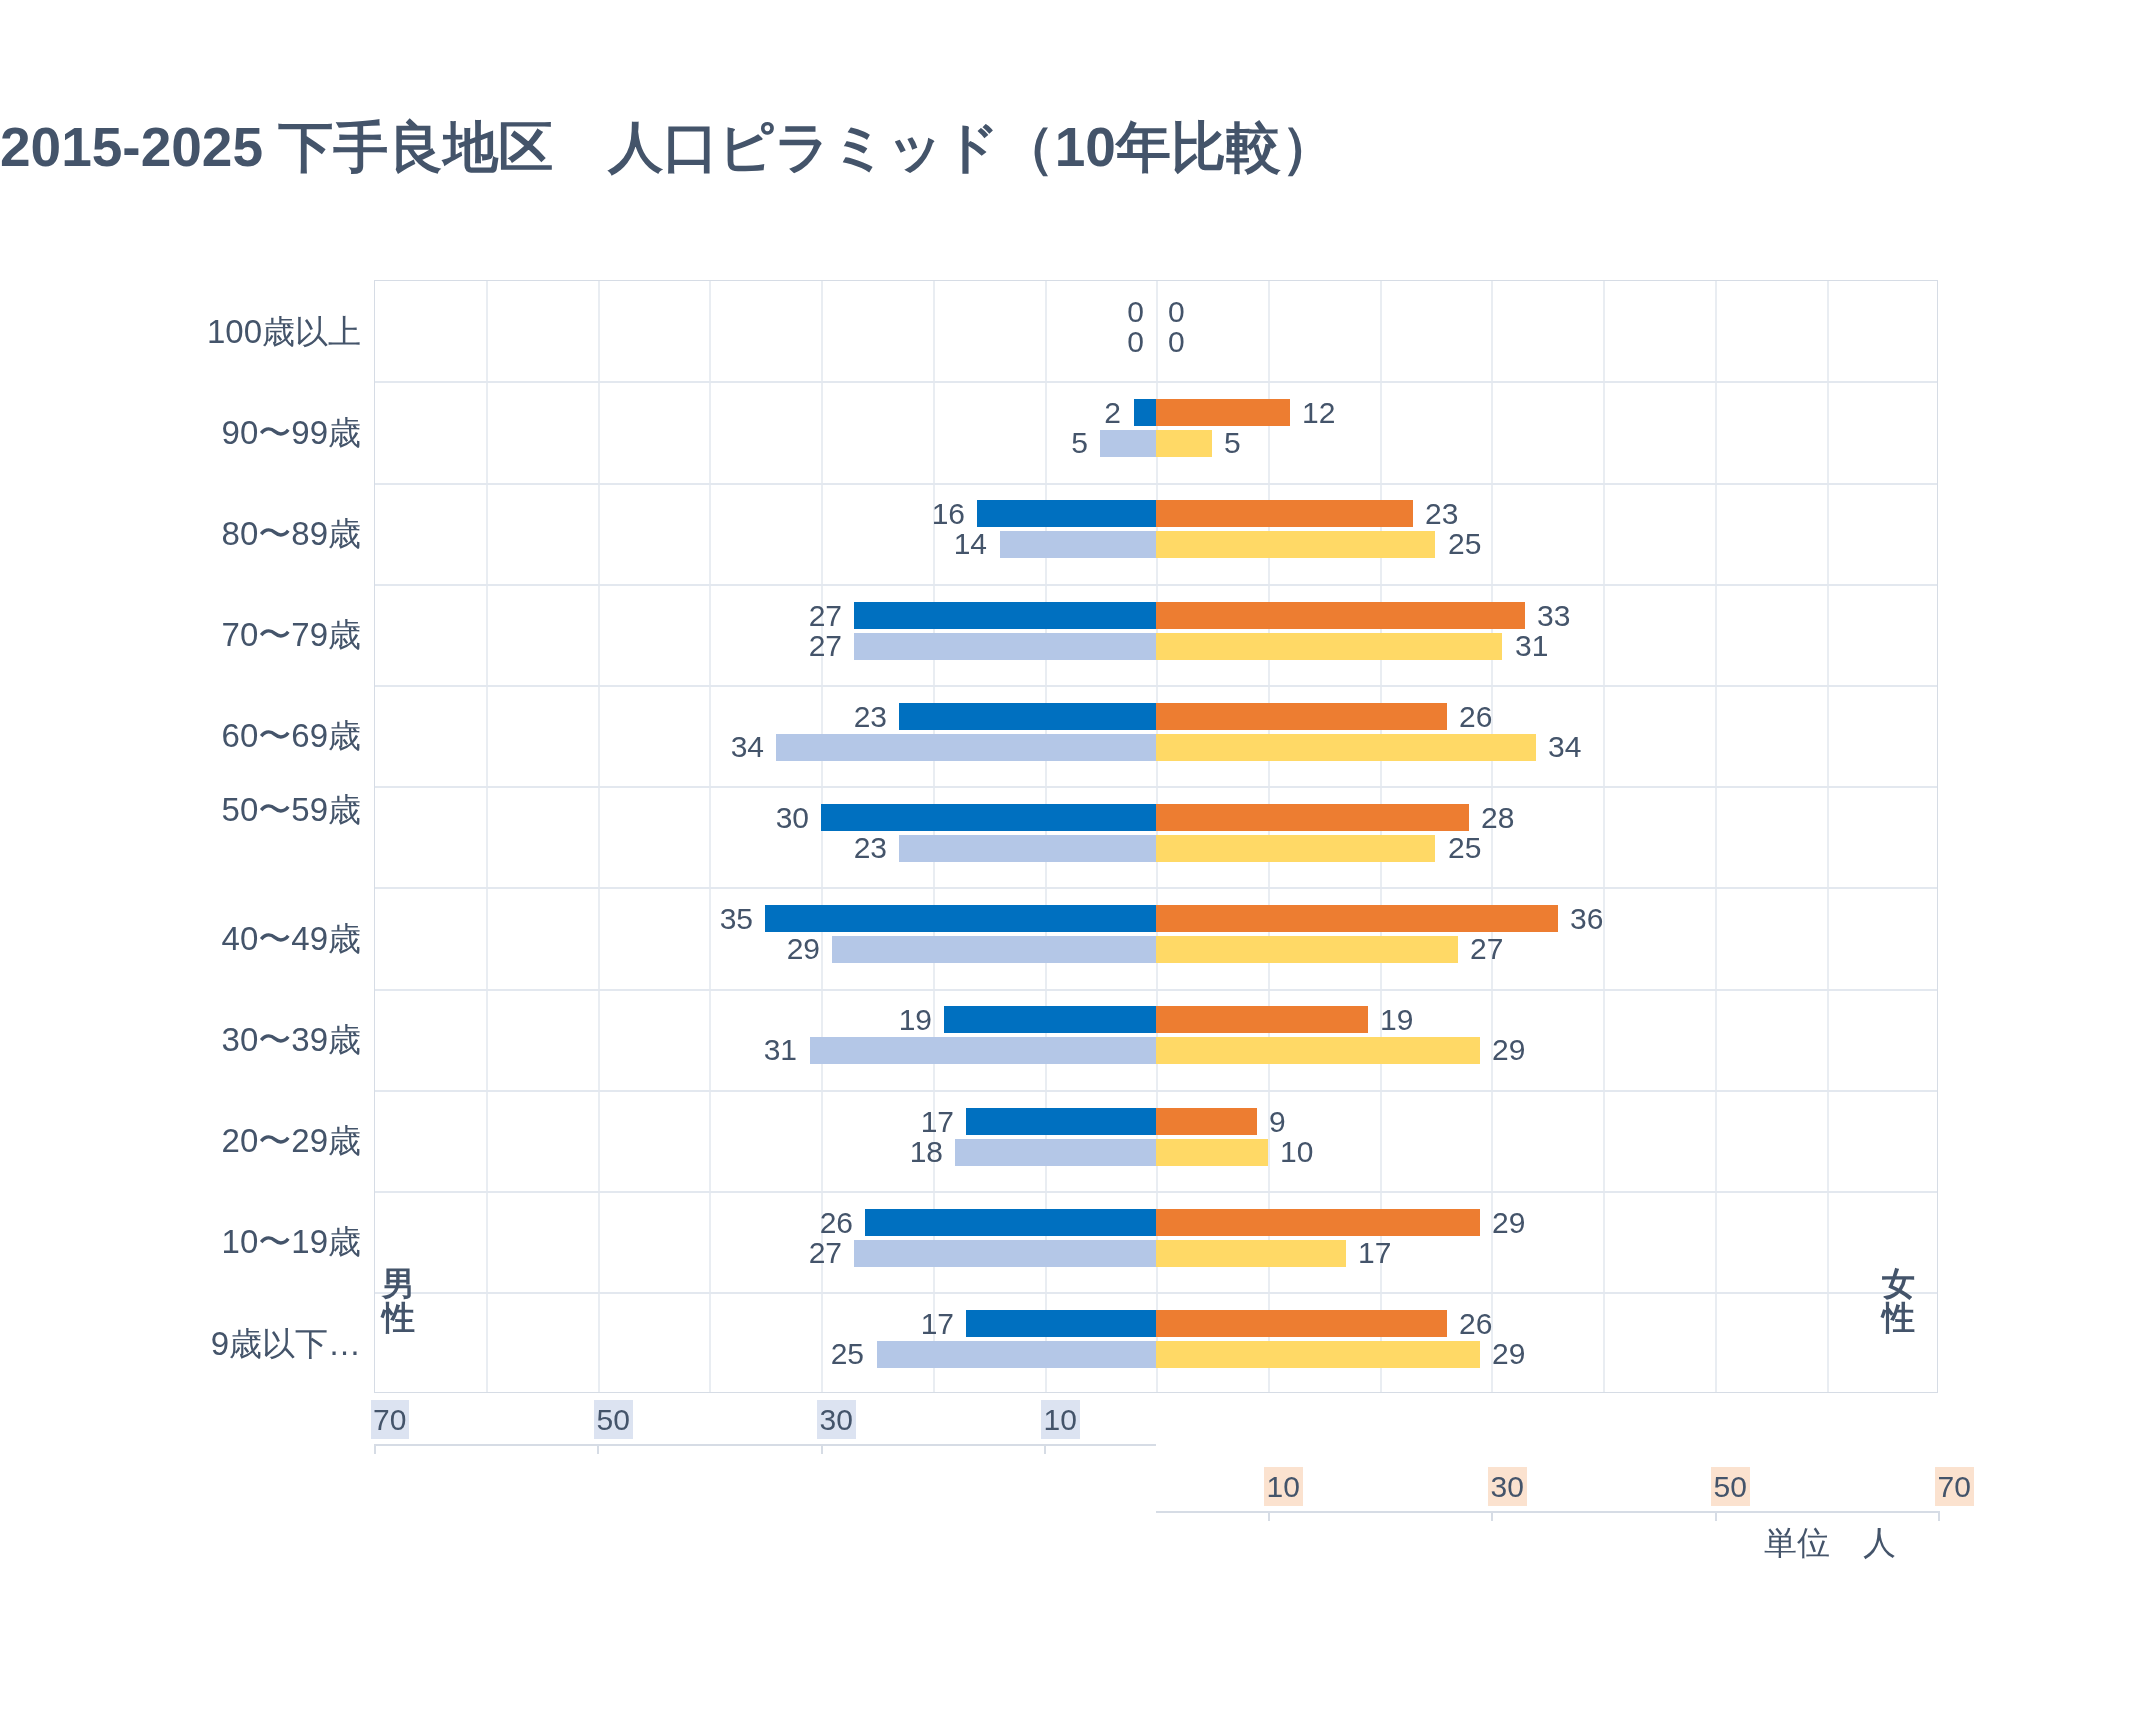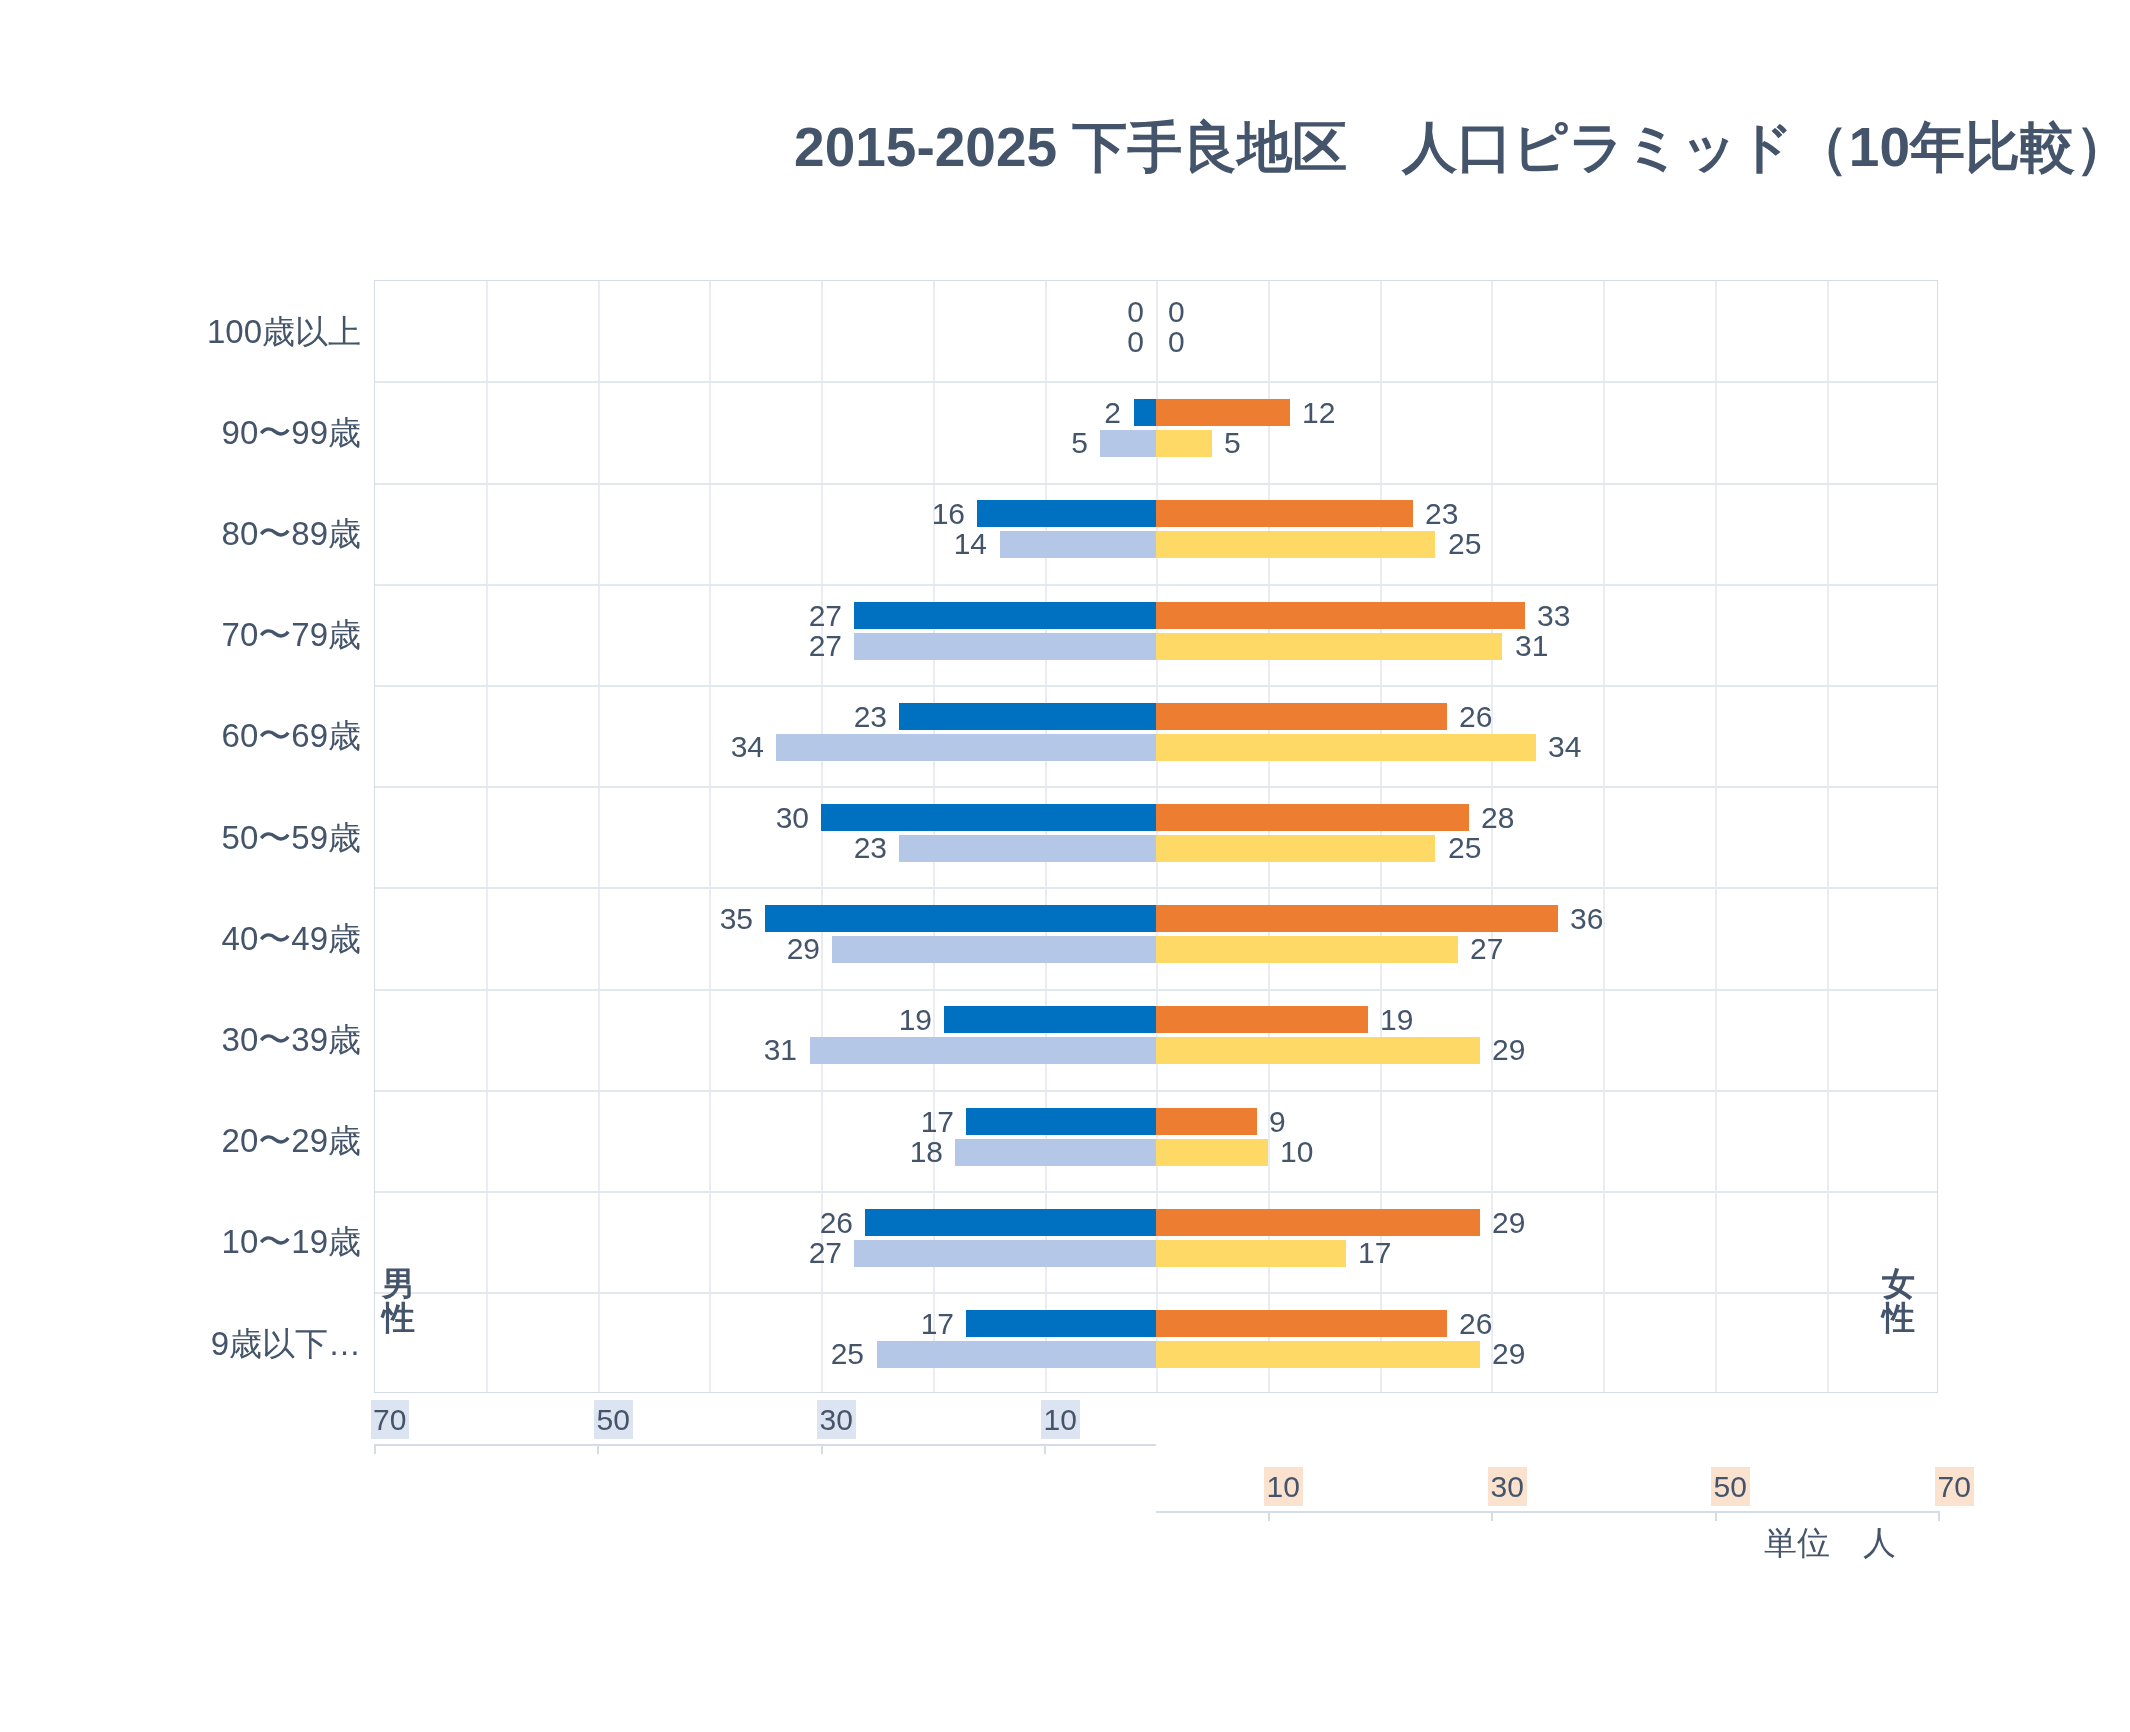--- a/index.html
+++ b/index.html
@@ -22,21 +22,21 @@
     width: 2130px;
     height: 1733px;
   }
 
   
   .chart-title {
     position: absolute;
     left: 0;
     top: 111px;
     width: 2130px;
-    text-align: right;
+    text-align: left;
     font-size: 55px;
     font-weight: bold;
     color: #44546A;
     letter-spacing: 0px;
     white-space: nowrap;
   }
 
   
   .legend {
     position: absolute;
@@ -365,21 +365,21 @@
       <div class="gender-label" style="left: 7px; top: 986px;">男性</div>
       <div class="gender-label" style="right: 12px; top: 986px;">女性</div>
     </div>
 
   <div id="ycat-layer">
       <div class="ycat-box" style="top: 310px;">100歳以上</div>
       <div class="ycat-box" style="top: 411px;">90〜99歳</div>
       <div class="ycat-box" style="top: 512px;">80〜89歳</div>
       <div class="ycat-box" style="top: 613px;">70〜79歳</div>
       <div class="ycat-box" style="top: 714px;">60〜69歳</div>
-      <div class="ycat-box" style="top: 816px;">50〜59歳</div>
+      <div class="ycat-box" style="top: 788px;">50〜59歳</div>
       <div class="ycat-box" style="top: 917px;">40〜49歳</div>
       <div class="ycat-box" style="top: 1018px;">30〜39歳</div>
       <div class="ycat-box" style="top: 1119px;">20〜29歳</div>
       <div class="ycat-box" style="top: 1220px;">10〜19歳</div>
       <div class="ycat-box" style="top: 1322px;">9歳以下…</div>
     </div>
 
   <div class="xaxis-left" id="xaxis-left">
     <div class="xaxis-line"></div>
   <div class="xtick" style="left: 0px;"></div>

